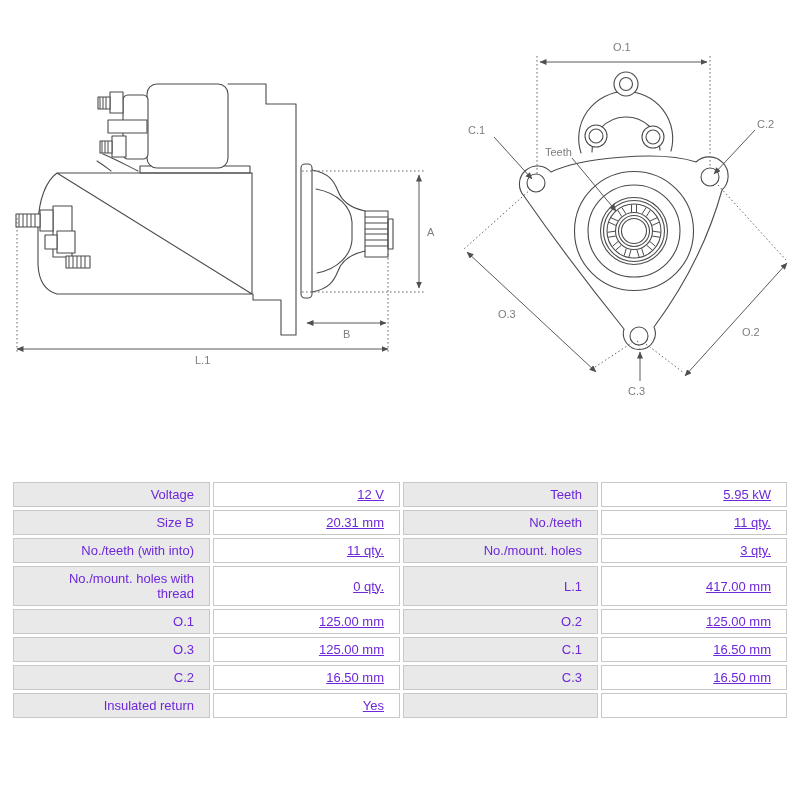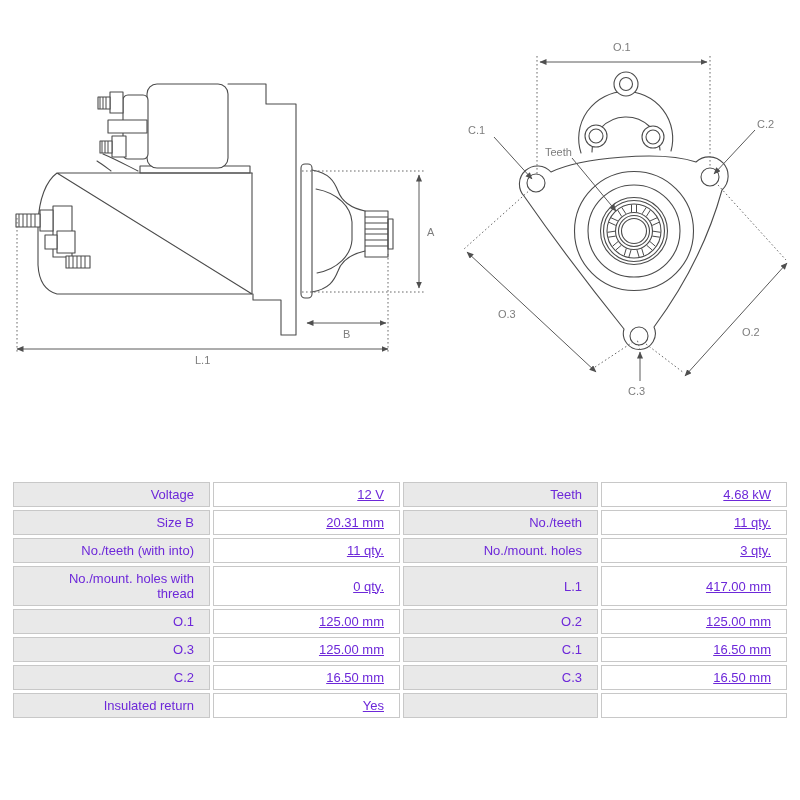--- a/index.html
+++ b/index.html
@@ -211,21 +211,21 @@
       <col style="width:197px">
         <col style="width:187px">
         <col style="width:195px">
         <col style="width:186px">
     </colgroup>
     <tbody>
         <tr>
           <td class="lbl">Voltage</td>
           <td class="val">12 V</td>
           <td class="lbl">Teeth</td>
-          <td class="val">4.68 kW</td>
+          <td class="val">5.95 kW</td>
         </tr>
         <tr>
           <td class="lbl">Size B</td>
           <td class="val">20.31 mm</td>
           <td class="lbl">No./teeth</td>
           <td class="val">11 qty.</td>
         </tr>
         <tr>
           <td class="lbl">No./teeth (with into)</td>
           <td class="val">11 qty.</td>

